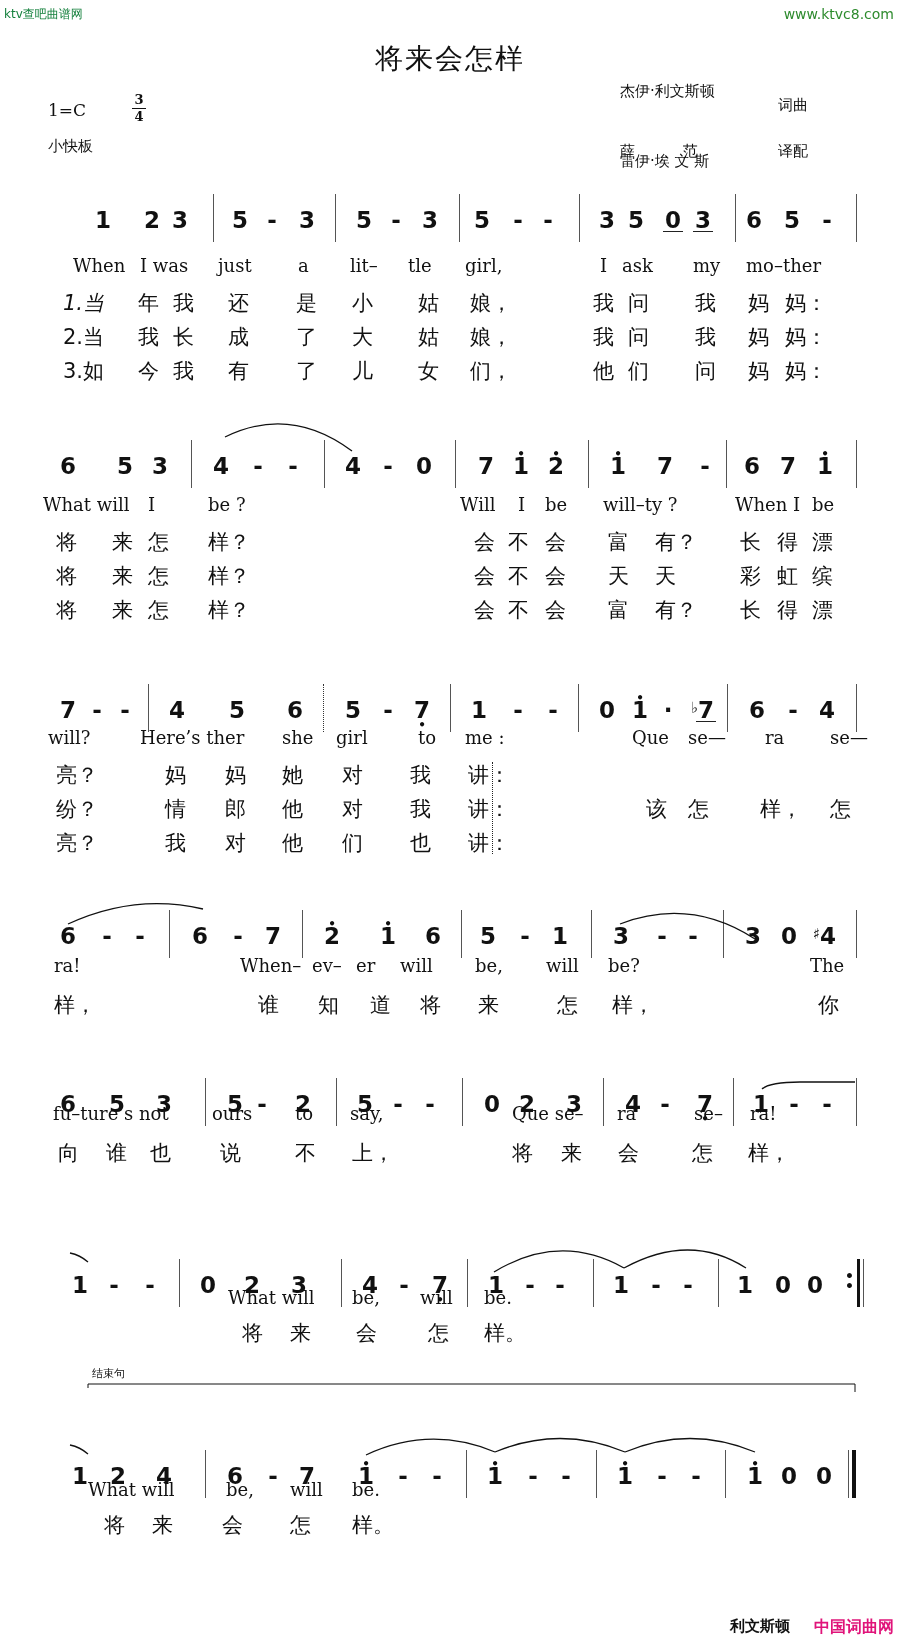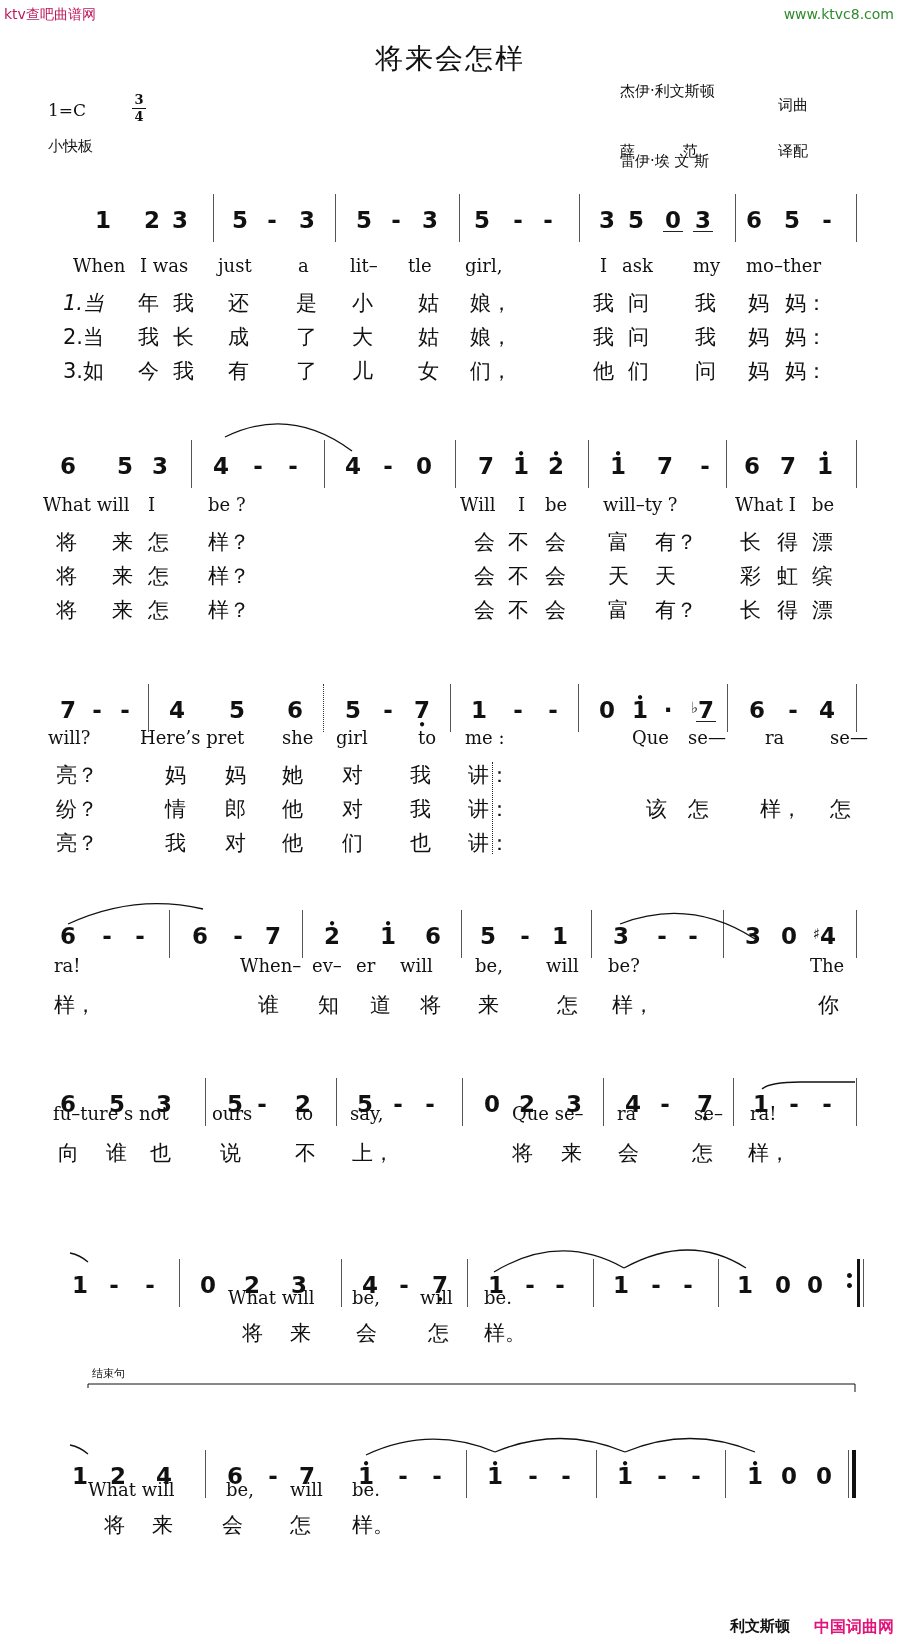--- a/index.html
+++ b/index.html
@@ -1,18 +1,18 @@
 <!DOCTYPE html>
 <html><head>
 <meta charset="utf-8">
 <style>
   html, body { margin: 0; padding: 0; background: #ffffff; }
   body { width: 900px; height: 1644px; position: relative; overflow: hidden; color: #111; font-family: "DejaVu Sans", sans-serif; }
   .abs { position: absolute; }
-  .wm-left { left: 4px; top: 6px; font-size: 14px; color: #be185d; }
+  .wm-left { left: 4px; top: 6px; font-size: 12px; color: #15803d; }
   .wm-right { right: 6px; top: 6px; font-size: 14px; color: #2e8b2e; }
   .title { left: 0; width: 900px; top: 40px; text-align: center; font-size: 28px; letter-spacing: 2px; }
   .key { left: 48px; top: 100px; font-size: 17px; font-family: "DejaVu Serif", serif; }
   .frac { position: absolute; left: 132px; top: 93px; width: 14px; text-align: center; font-size: 13px; font-weight: bold; line-height: 14px; font-family: "DejaVu Serif", serif; }
   .frac .bar { border-top: 1px solid #111; margin: 1px 0; }
   .tempo { left: 48px; top: 137px; font-size: 15px; }
   .credit { font-size: 15px; }
   .note-row { position: absolute; left: 0; width: 900px; height: 40px; font-family: "DejaVu Sans", sans-serif; font-weight: bold; font-size: 23px; }
   .note { position: absolute; transform: translateX(-50%); line-height: 40px; }
   .note .dot-above { position: absolute; left: 50%; top: 4px; transform: translateX(-50%); font-size: 12px; line-height: 8px; }
@@ -167,21 +167,21 @@
       <div class="barline" style="left: 856px; top: -6px;"></div>
     </div>
     <div class="lyric-row en" style="top: 494px;">
       <span class="lyric" style="left: 43px;">What will</span>
       <span class="lyric" style="left: 148px;">I</span>
       <span class="lyric" style="left: 208px;">be ?</span>
       <span class="lyric" style="left: 460px;">Will</span>
       <span class="lyric" style="left: 518px;">I</span>
       <span class="lyric" style="left: 545px;">be</span>
       <span class="lyric" style="left: 603px;">will–ty ?</span>
-      <span class="lyric" style="left: 735px;">What I</span>
+      <span class="lyric" style="left: 735px;">When I</span>
       <span class="lyric" style="left: 812px;">be</span>
     </div>
     <div class="lyric-row zh" style="top: 528px;">
       <span class="lyric" style="left: 56px;">将</span>
       <span class="lyric" style="left: 112px;">来</span>
       <span class="lyric" style="left: 148px;">怎</span>
       <span class="lyric" style="left: 208px;">样？</span>
       <span class="lyric" style="left: 474px;">会</span>
       <span class="lyric" style="left: 508px;">不</span>
       <span class="lyric" style="left: 545px;">会</span>
@@ -241,21 +241,21 @@
       <span class="note" style="left: 827px;"><span>4</span></span>
       <div class="barline" style="left: 148px; top: -6px;"></div>
       <div class="barline dotted" style="left: 323px; top: -6px;"></div>
       <div class="barline" style="left: 450px; top: -6px;"></div>
       <div class="barline" style="left: 578px; top: -6px;"></div>
       <div class="barline" style="left: 727px; top: -6px;"></div>
       <div class="barline" style="left: 856px; top: -6px;"></div>
     </div>
     <div class="lyric-row en" style="top: 727px;">
       <span class="lyric" style="left: 48px;">will?</span>
-      <span class="lyric" style="left: 140px;">Here’s pret</span>
+      <span class="lyric" style="left: 140px;">Here’s ther</span>
       <span class="lyric" style="left: 282px;">she</span>
       <span class="lyric" style="left: 336px;">girl</span>
       <span class="lyric" style="left: 418px;">to</span>
       <span class="lyric" style="left: 465px;">me :</span>
       <span class="lyric" style="left: 632px;">Que</span>
       <span class="lyric" style="left: 688px;">se—</span>
       <span class="lyric" style="left: 765px;">ra</span>
       <span class="lyric" style="left: 830px;">se—</span>
     </div>
     <div class="lyric-row zh" style="top: 761px;">

